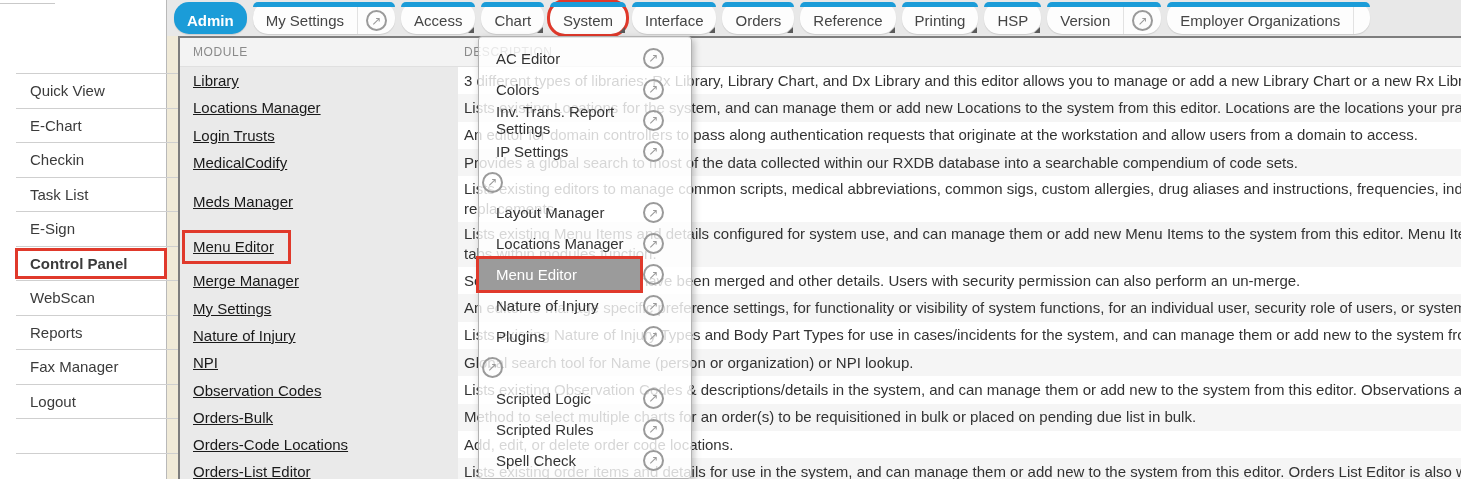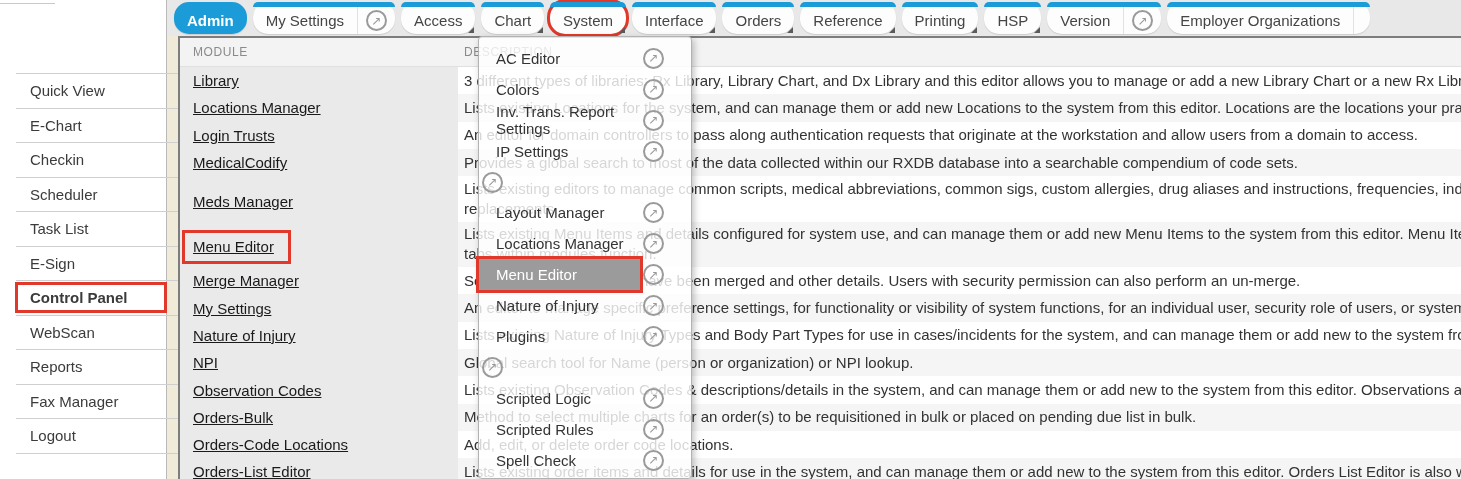--- a/index.html
+++ b/index.html
@@ -76,23 +76,20 @@
       <div class="side-item">
         <span>Quick View</span>
       </div>
       <div class="side-item">
         <span>E-Chart</span>
       </div>
       <div class="side-item">
         <span>Checkin</span>
       </div>
       <div class="side-item">
-        <span>Scheduler</span>
-      </div>
-      <div class="side-item">
         <span>Task List</span>
       </div>
       <div class="side-item">
         <span>E-Sign</span>
       </div>
       <div class="side-item">
         <span class="cp-wrap"><span>Control Panel</span></span>
       </div>
       <div class="side-item">
         <span>WebScan</span>

